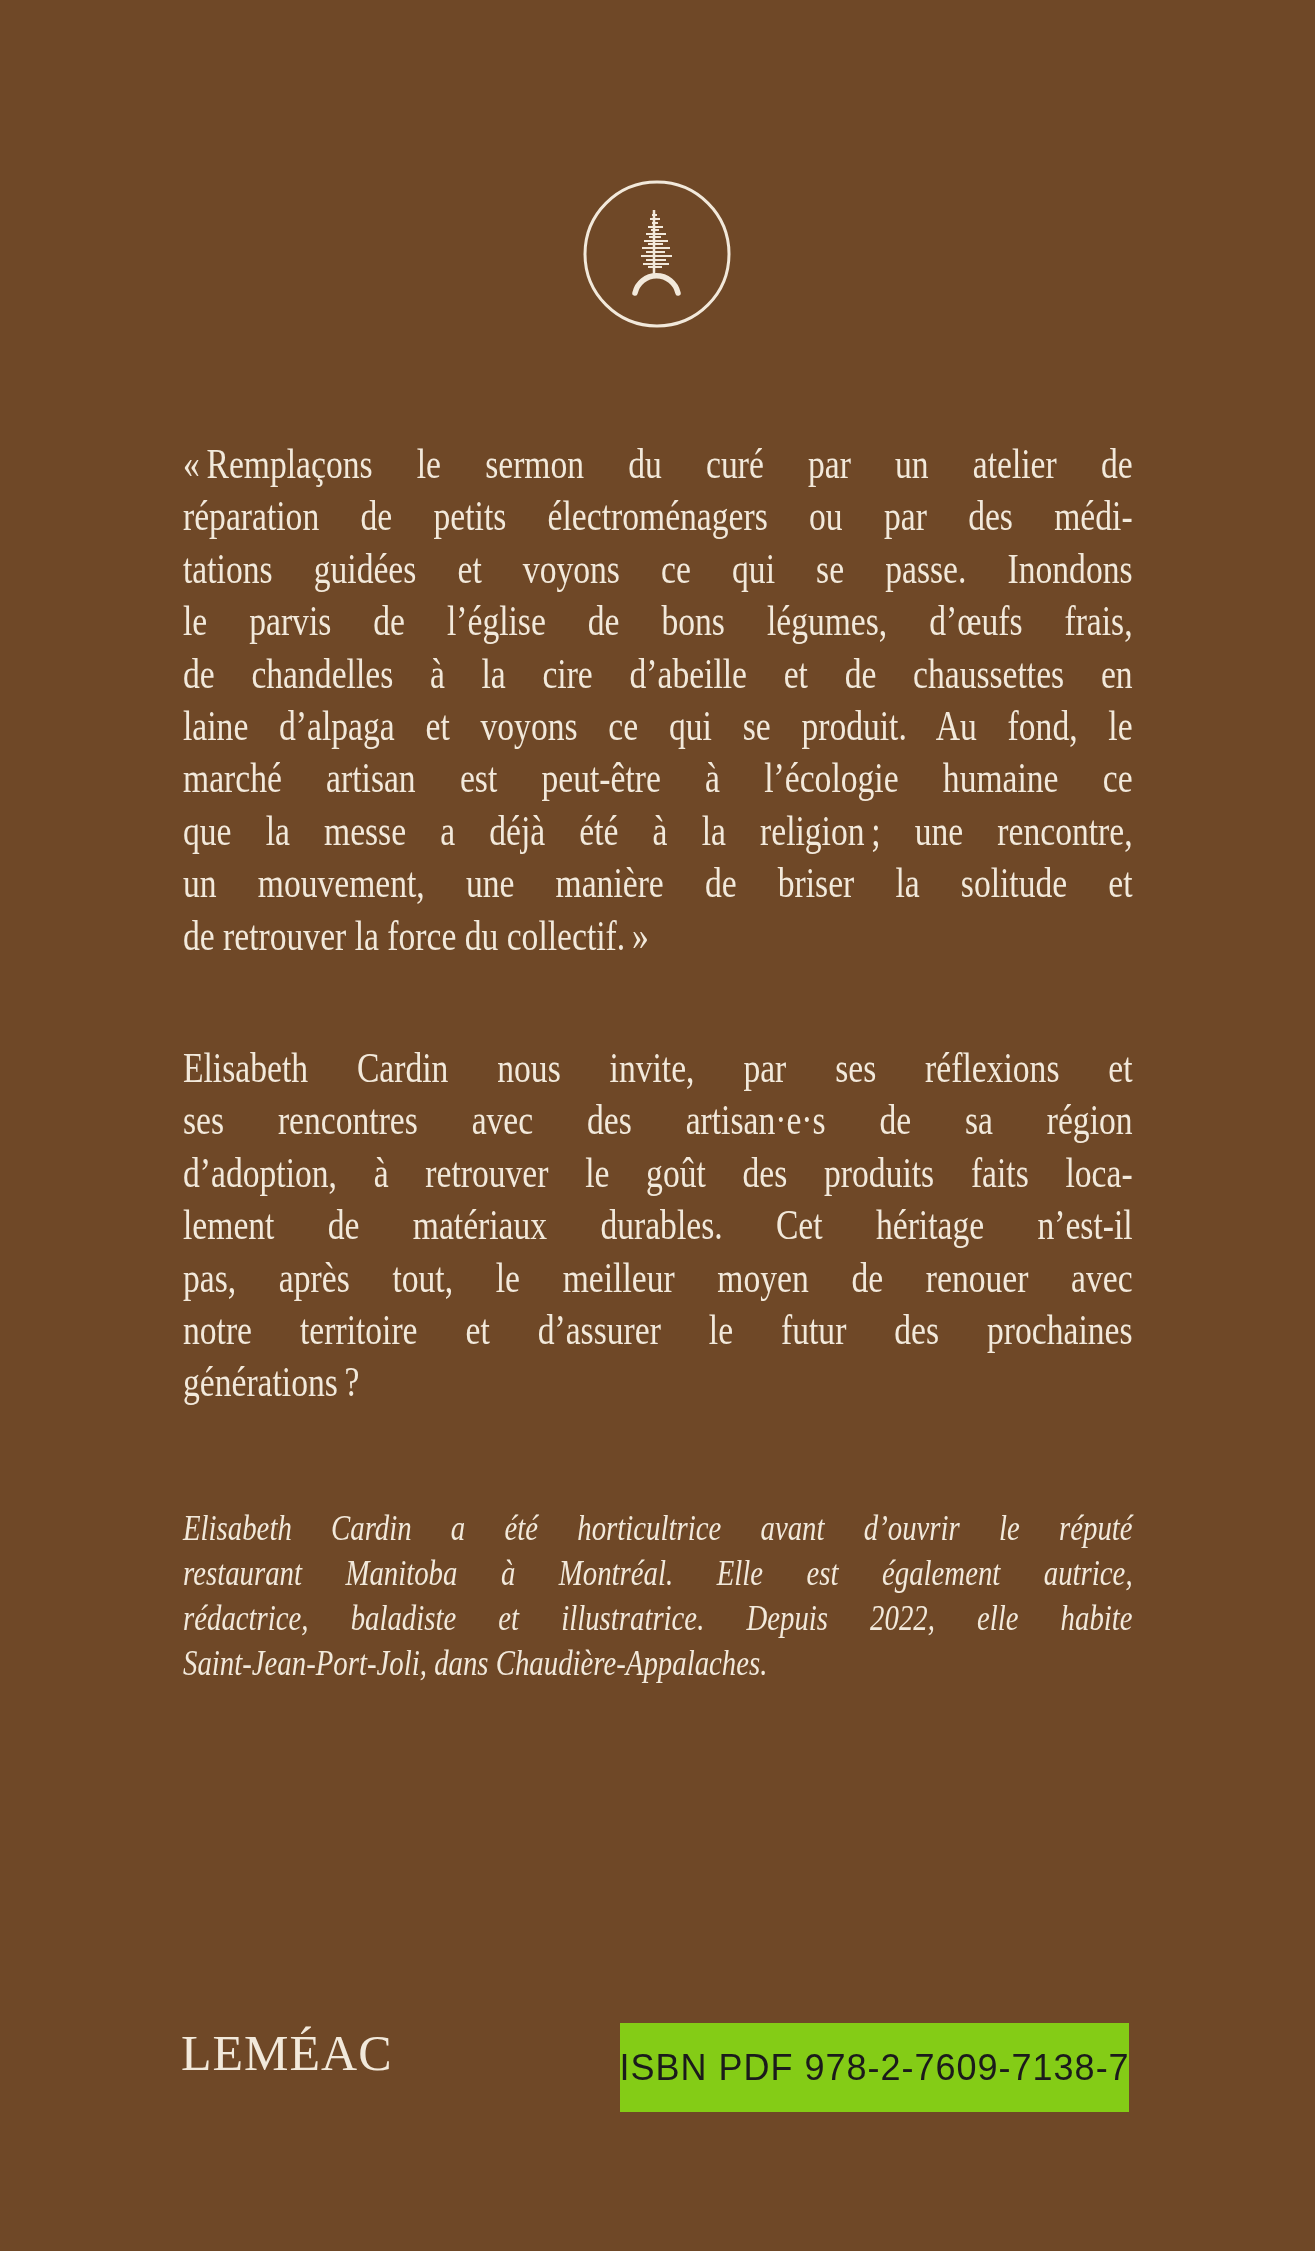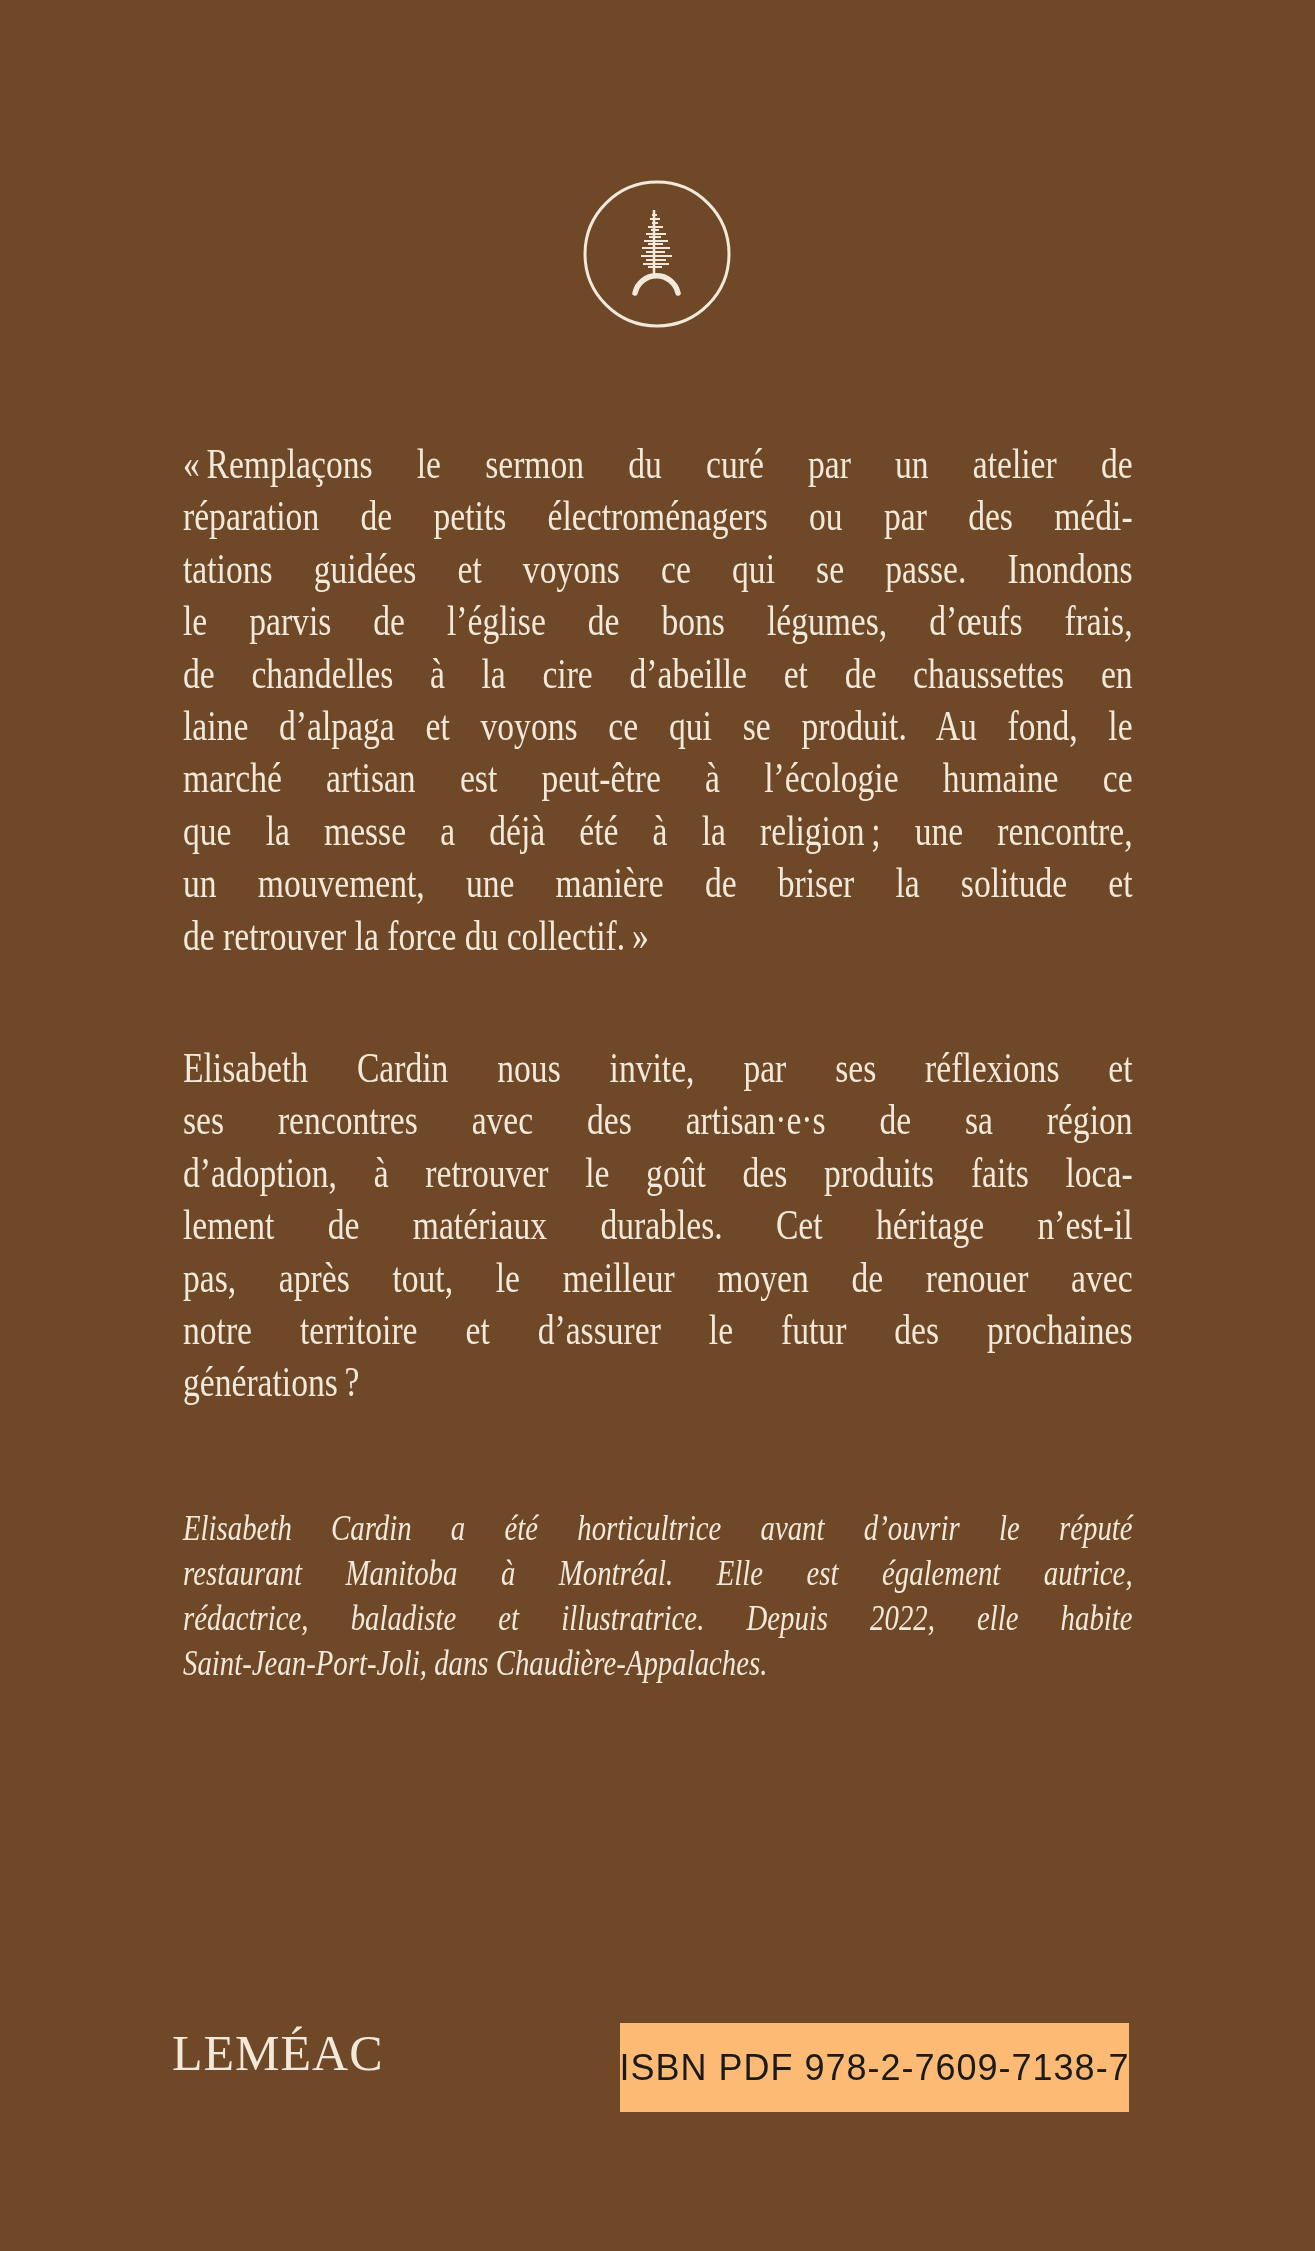--- a/index.html
+++ b/index.html
@@ -20,27 +20,27 @@
   }
   .quote-block{top:438px;font-size:42px;line-height:52.4px;}
   .pitch-block{top:1042px;font-size:42px;line-height:52.4px;}
   .bio-block{top:1506px;font-size:36px;line-height:45px;font-style:italic;}
   .tline{
     text-align:justify;text-align-last:justify;
     white-space:normal;
   }
   .tline.short{text-align-last:left;}
   .publisher{
-    position:absolute;left:172px;top:2028px;
+    position:absolute;left:181px;top:2028px;
     color:#F2E9DB;font-size:50px;line-height:50px;
     letter-spacing:1px;
   }
   .isbn-box{
     position:absolute;left:620px;top:2023px;width:509px;height:89px;
-    background:#fdba74;
+    background:#84cc16;
     display:flex;align-items:center;justify-content:center;
   }
   .isbn-text{
     font-family:"Liberation Sans","DejaVu Sans",sans-serif;
     font-size:36px;color:#1B1B1B;letter-spacing:1px;white-space:nowrap;
   }
 </style>
 </head>
 <body>
 

